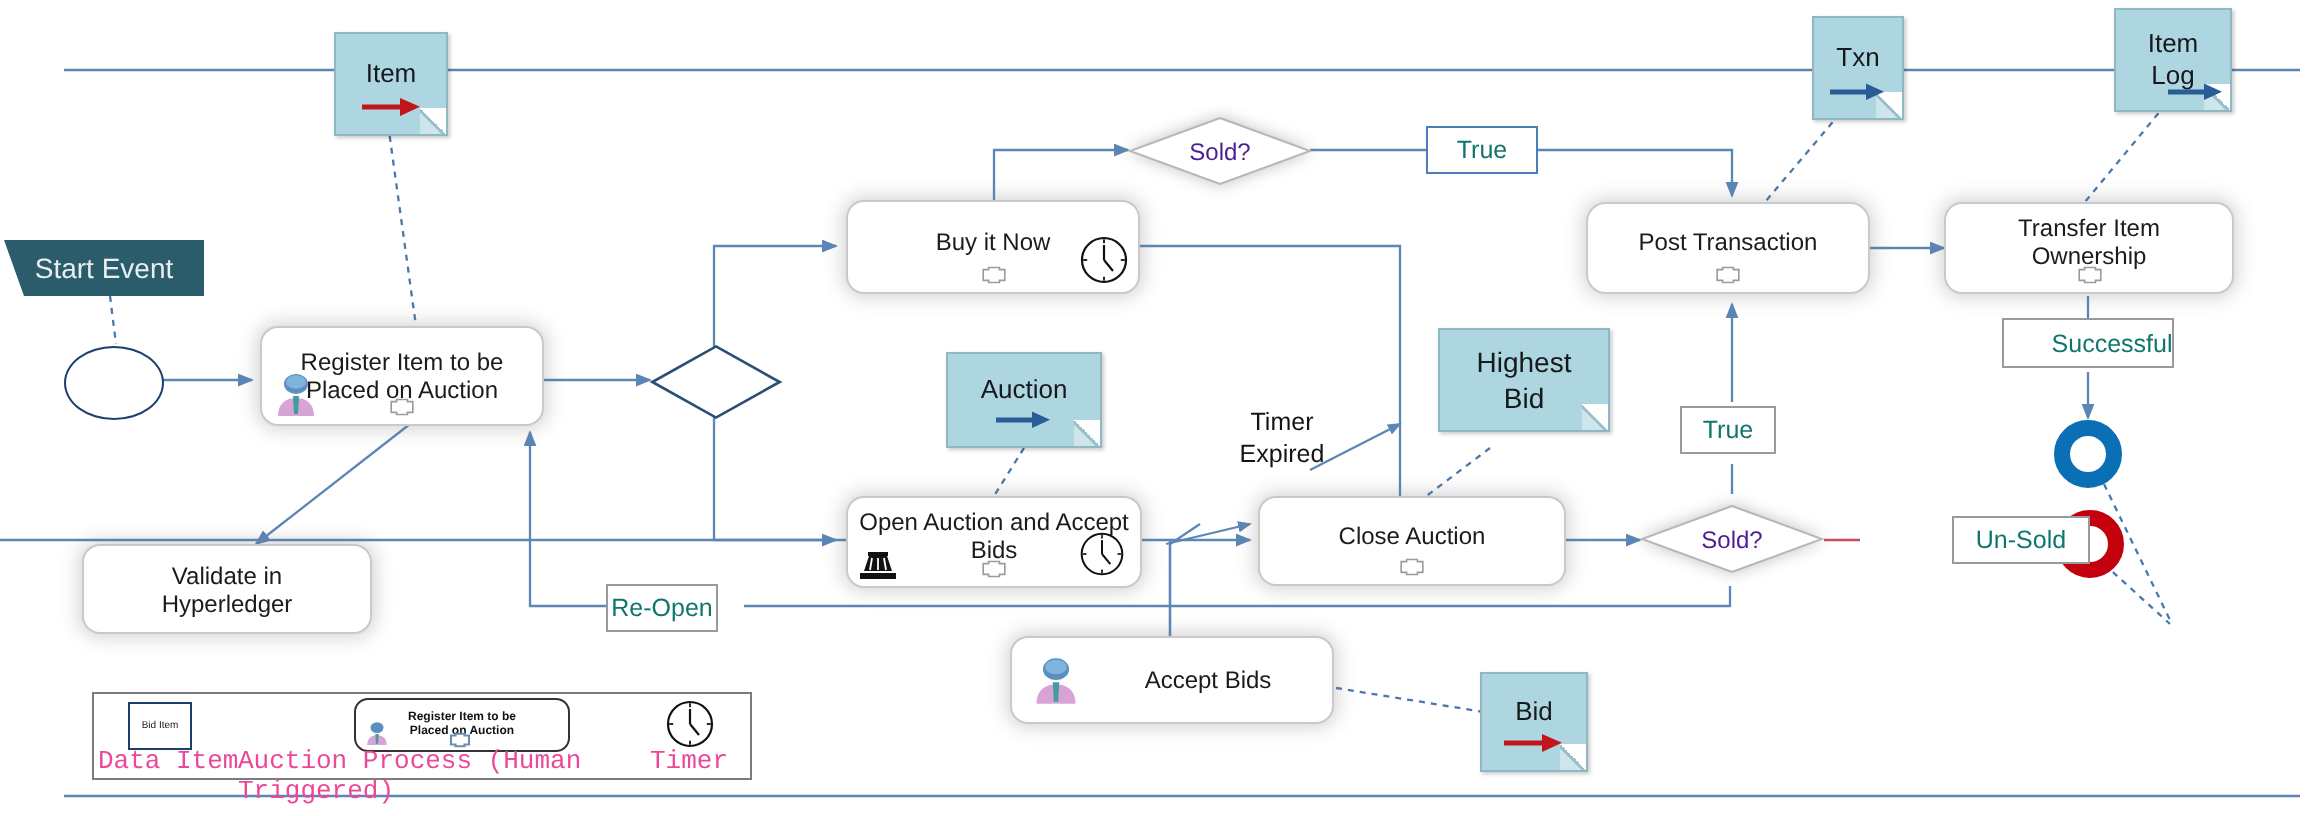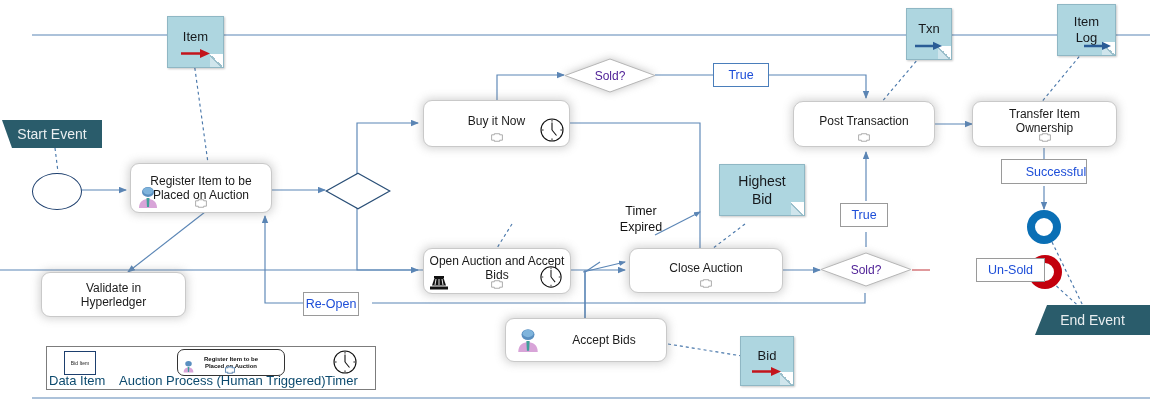--- a/index.html
+++ b/index.html
@@ -69,21 +69,21 @@
     position:absolute;
     display:flex;align-items:center;justify-content:center;
     font-size:12px;color:#4c1d95;
   }
 
   
   .edgebox{
     position:absolute;box-sizing:border-box;
     background:#ffffff;border:1px solid #9a9a9a;
     display:flex;align-items:center;justify-content:center;
-    font-size:12.5px;color:#1d4ed8;
+    font-size:12.5px;color:#0f766e;
   }
   .edgebox.blue{border-color:#4a7ebb;}
 
   
   .banner{
     position:absolute;background:#2a5c6b;color:#e9eef0;
     font-size:14px;display:flex;align-items:center;justify-content:center;
     box-sizing:border-box;
   }
   .banner.tl{clip-path:polygon(0 0,100% 0,100% 100%,10px 100%);}
@@ -94,21 +94,21 @@
     position:absolute;border:1.6px solid #1d3f6e;border-radius:50%;
     background:#ffffff;
   }
   .ev-ring{position:absolute;border-radius:50%;background:transparent;}
 
   
   .legend{
     position:absolute;box-sizing:border-box;
     background:#ffffff;border:1px solid #7c7c7c;
   }
-  .legend .lg-item{position:absolute;font-size:13px;color:#0c4a6e;}
+  .legend .lg-item{position:absolute;font-size:13px;color:#ec4899;font-family:Liberation Mono, monospace;}
   .lg-dataobj{
     position:absolute;background:#ffffff;border:1px solid #1d3f6e;
     font-size:5px;line-height:6px;color:#222;text-align:center;
     display:flex;align-items:center;justify-content:center;
   }
   .lg-task{
     position:absolute;background:#ffffff;border:1px solid #333;border-radius:7px;
     font-size:6px;line-height:7px;font-weight:bold;color:#111;text-align:center;
     display:flex;align-items:center;justify-content:center;
   }
@@ -201,23 +201,20 @@
       <line x1="745" y1="224" x2="700" y2="258"></line>
       <line x1="668" y1="344" x2="742" y2="356"></line>
       <line x1="1052" y1="242" x2="1085" y2="310"></line>
       <line x1="1052" y1="282" x2="1085" y2="312"></line>
     </g>
   </svg>
 
   <div class="banner tl" style="left:2px;top:120px;width:100px;height:28px;text-align:center;">
     <span>Start Event</span>
   </div>
-  <div class="banner br" style="left:1035px;top:305px;width:115px;height:30px;">
-    <span>End Event</span>
-  </div>
 
   <div class="ev-start" style="left:32px;top:173px;width:48px;height:35px;"></div>
 
   <div class="ev-ring" style="left:1027px;top:210px;width:34px;height:34px;border:8px solid #0a6fb5;box-sizing:border-box;"></div>
   <div class="ev-ring" style="left:1028px;top:255px;width:34px;height:34px;border:8px solid #c3000d;box-sizing:border-box;"></div>
 
   <div class="node dataobj" style="left:167px;top:16px;width:57px;height:52px;">
     <span class="dlabel">Item</span>
     <span class="fold"></span>
     <svg class="dataarrow" width="30" height="11" viewBox="0 0 30 11">
@@ -237,20 +234,27 @@
     <span class="dlabel" style="padding-bottom:0;line-height:16px;">
       <span>Item</span><br>
       <span>Log</span>
     </span>
     <span class="fold"></span>
     <svg class="dataarrow" width="28" height="10" viewBox="0 0 28 10" style="bottom:4px;left:auto;right:3px;transform:none;">
       <path d="M0,3.8 L18,3.8 L18,0.8 L27,4.9 L18,9 L18,6.2 L0,6.2 z" fill="#2a5c96"></path>
     </svg>
   </div>
 
+  <div class="node dataobj" style="left:473px;top:176px;width:78px;height:48px;">
+    <span class="dlabel">Auction</span>
+    <span class="fold"></span>
+    <svg class="dataarrow" width="28" height="10" viewBox="0 0 28 10">
+      <path d="M0,3.8 L18,3.8 L18,0.8 L27,4.9 L18,9 L18,6.2 L0,6.2 z" fill="#2a5c96"></path>
+    </svg>
+  </div>
 
   <div class="node dataobj" style="left:719px;top:164px;width:86px;height:52px;flex-direction:column;font-size:14px;">
     <span class="dlabel" style="padding-bottom:0;line-height:18px;">
       <span>Highest</span><br>
       <span>Bid</span>
     </span>
     <span class="fold"></span>
   </div>
 
   <div class="node dataobj" style="left:740px;top:336px;width:54px;height:50px;">

